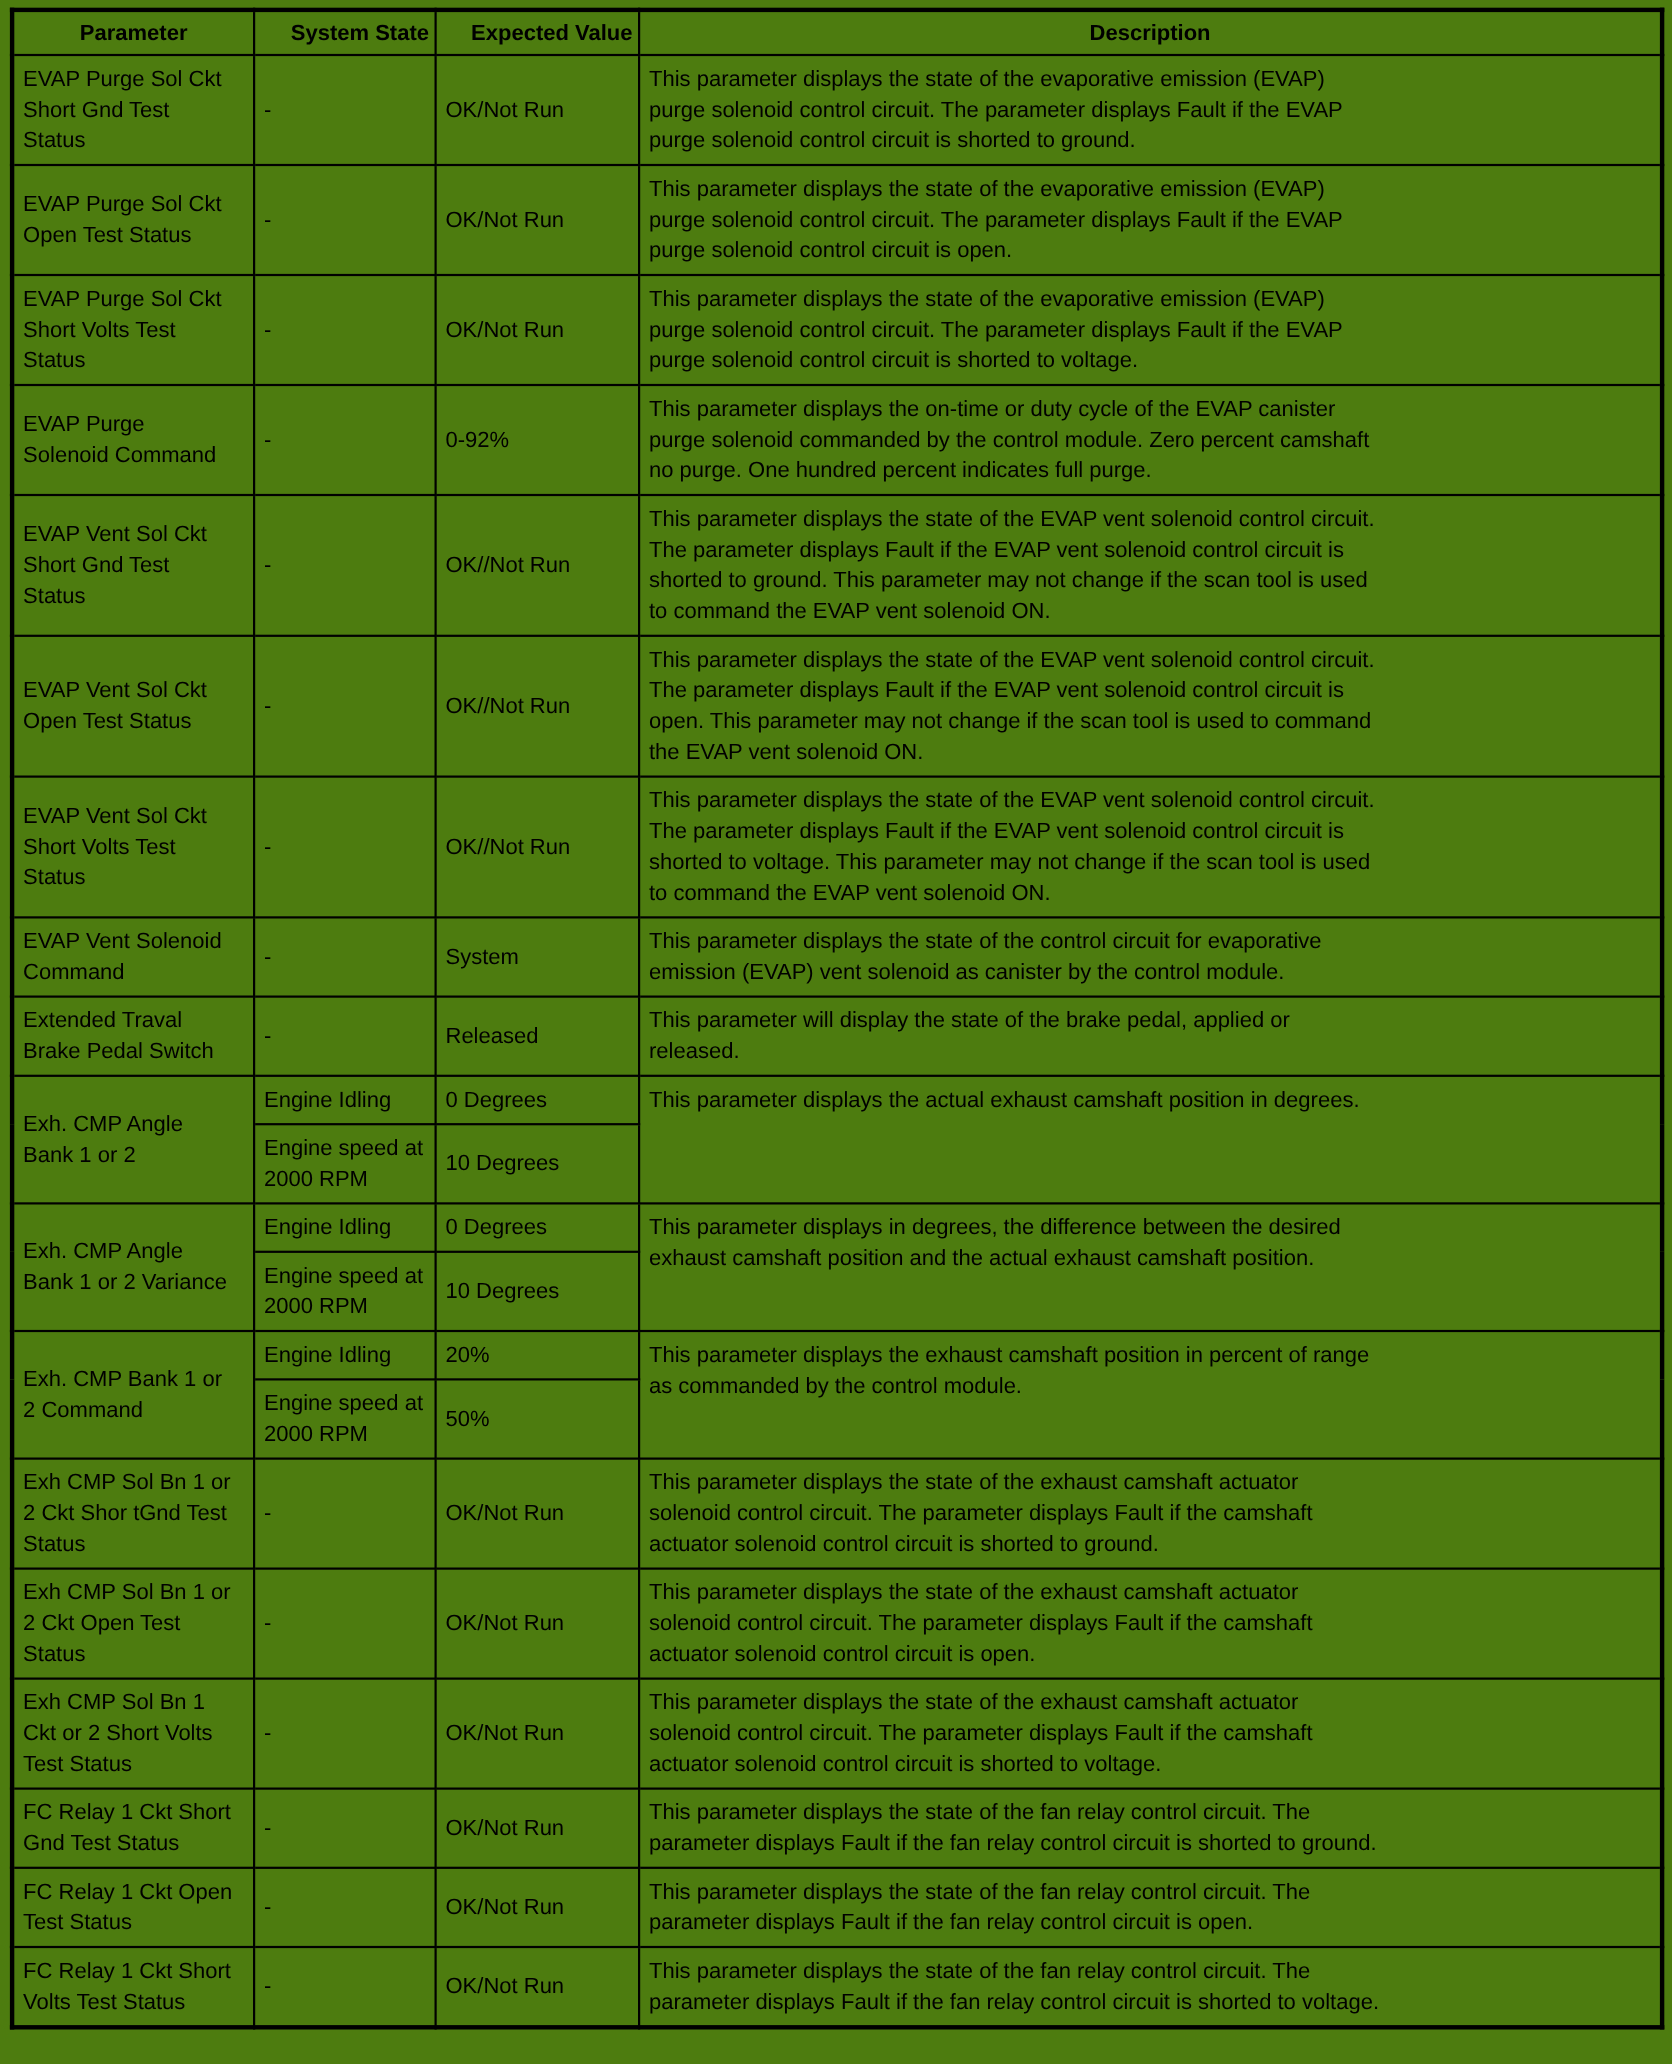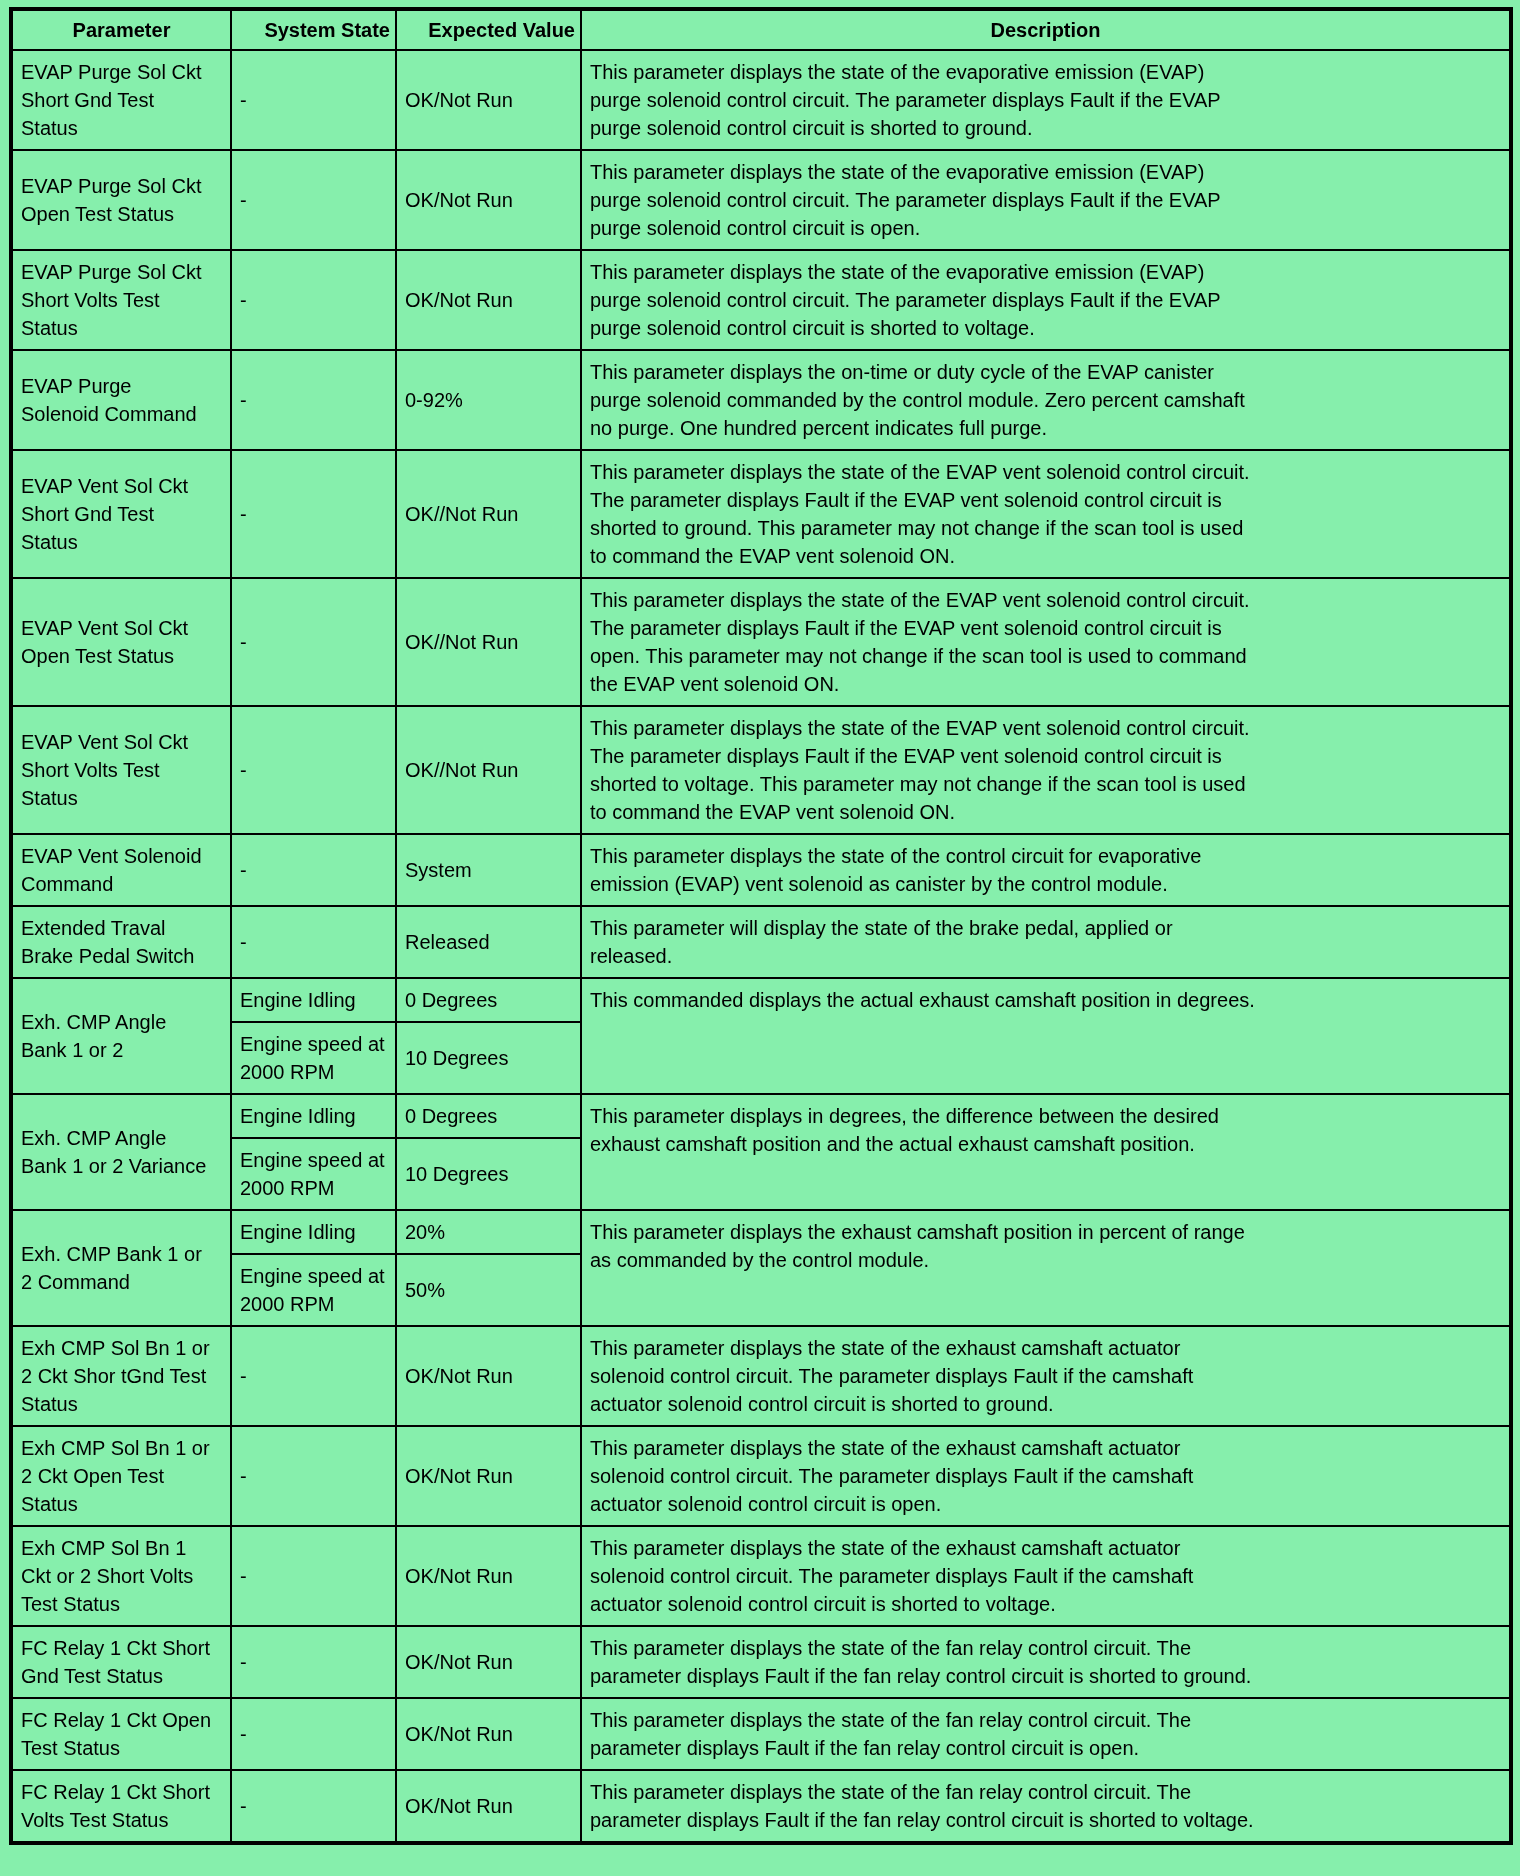--- a/index.html
+++ b/index.html
@@ -6,21 +6,21 @@
   html, body { margin: 0; padding: 0; background: #ffffff; }
   body {
     font-family: "Liberation Sans", sans-serif;
     color: #000;
     width: 1520px;
   }
   .page {
     width: 1520px;
     min-height: 1876px;
     padding: 7px 7px 12px 9px;
-    background: #86efac;
+    background: #4d7c0f;
   }
   table.params {
     border-collapse: collapse;
     width: 100%;
     border: 4px solid #000;
     table-layout: fixed;
   }
   th, td {
     border: 2px solid #000;
     font-size: 20px;
@@ -144,21 +144,21 @@
         <td>Released</td>
         <td>This parameter will display the state of the brake pedal, applied or
 released.</td>
       </tr>
 
       <tr>
         <td rowspan="2">Exh. CMP Angle
 Bank 1 or 2</td>
         <td>Engine Idling</td>
         <td>0 Degrees</td>
-        <td rowspan="2" class="top">This commanded displays the actual exhaust camshaft position in degrees.</td>
+        <td rowspan="2" class="top">This parameter displays the actual exhaust camshaft position in degrees.</td>
       </tr>
       <tr>
         <td>Engine speed at
 2000 RPM</td>
         <td>10 Degrees</td>
       </tr>
 
       <tr>
         <td rowspan="2">Exh. CMP Angle
 Bank 1 or 2 Variance</td>

